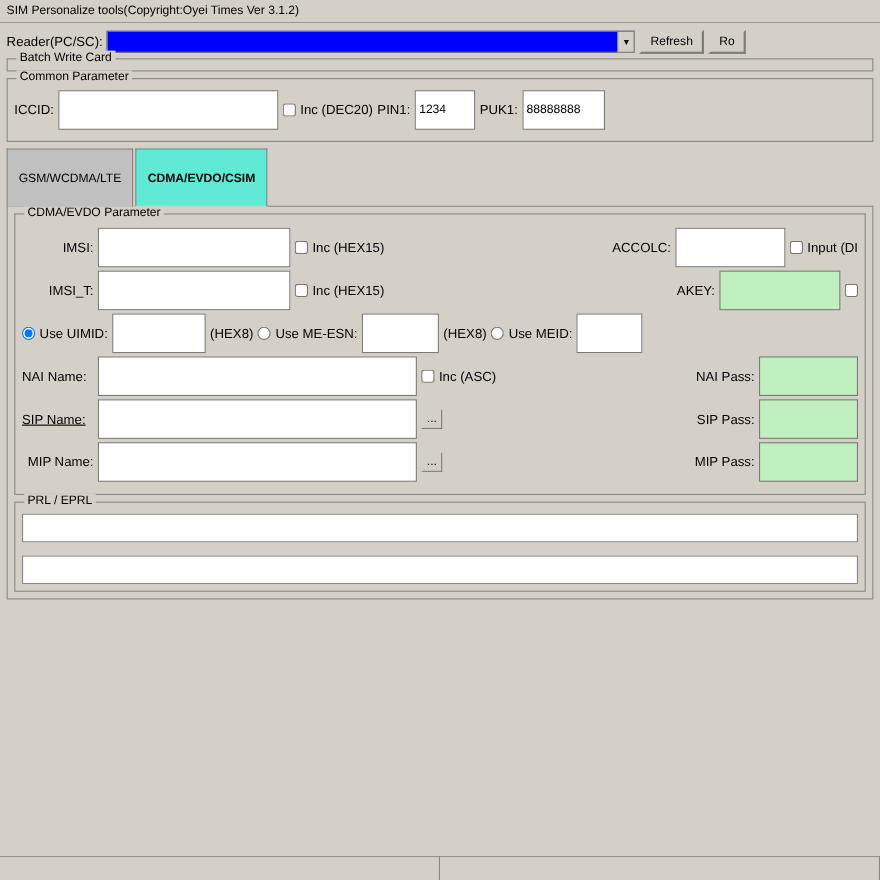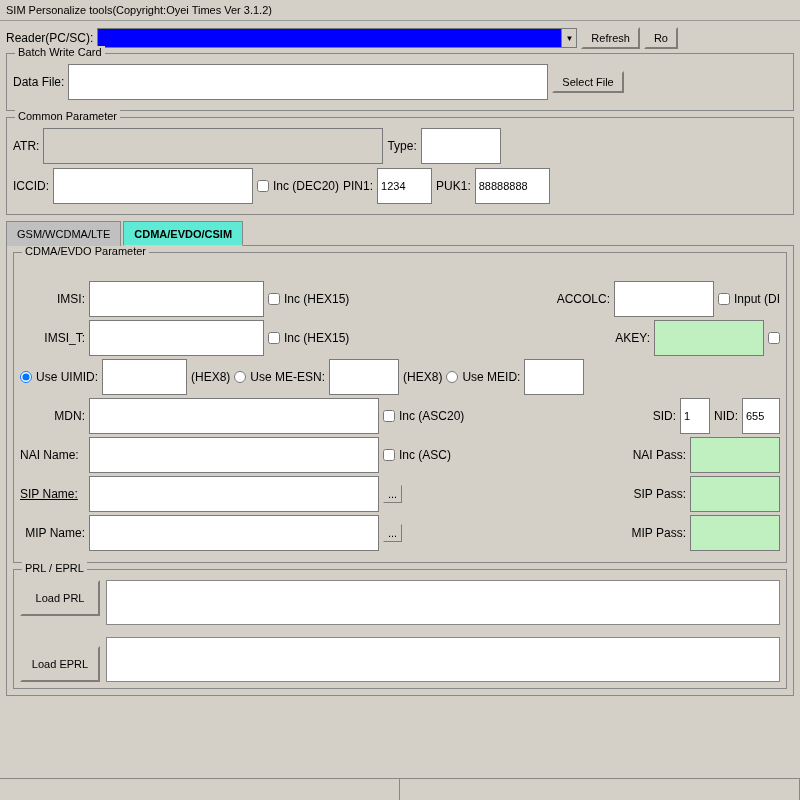--- a/index.html
+++ b/index.html
@@ -78,40 +78,40 @@
     .tabs-bar {
       display: flex;
       gap: 0;
       margin-bottom: -1px;
       position: relative;
       z-index: 1;
     }
     .tab {
       border: 1px solid #888;
       border-bottom: none;
-      padding: 6px 10px;
+      padding: 20px 10px;
       background: #c0c0c0;
       cursor: pointer;
       font-size: 11px;
       margin-right: 2px;
     }
     .tab.active {
       background: #5eead4;
       font-weight: bold;
       border-bottom: 1px solid #d4d0c8;
       padding-bottom: 3px;
     }
     .tab-content {
       border: 1px solid #888;
       padding: 6px;
       background: #d4d0c8;
     }
     .inner-group {
       border: 1px solid #888;
-      padding: 20px 6px 8px 6px;
+      padding: 4px 6px 8px 6px;
       position: relative;
       margin-bottom: 6px;
       background: #d4d0c8;
     }
     .inner-group-title {
       position: absolute;
       top: -8px;
       left: 8px;
       background: #d4d0c8;
       padding: 0 3px;
@@ -220,38 +220,25 @@
     <div class="dropdown-wrapper" style="flex:1; max-width:480px;">
       <div style="flex:1; background:#0000ff; height:20px; border:1px solid #7a7a7a; min-width:440px;"></div>
       <div class="dropdown-arrow">▼</div>
     </div>
     <button class="btn">Refresh</button>
     <button class="btn">Ro</button>
   </div>
 
   <div class="section-group">
     <span class="section-title">Batch Write Card</span>
-    <div class="section-content">
-      <div class="row">
-        <span class="label">Data File:</span>
-        <input type="text" class="input-field" style="flex: 1 1 0%; max-width: 480px;">
-        <button class="btn">Select File</button>
-      </div>
-    </div>
   </div>
 
   <div class="section-group">
     <span class="section-title">Common Parameter</span>
     <div class="section-content">
-      <div class="row">
-        <span class="label">ATR:</span>
-        <input type="text" class="input-field gray-bg" style="width: 340px;">
-        <span class="label">Type:</span>
-        <input type="text" class="input-field" style="width: 80px;">
-      </div>
       <div class="row">
         <span class="label">ICCID:</span>
         <input type="text" class="input-field" style="width: 200px;">
         <input type="checkbox" style="">
         <span class="label">Inc (DEC20)</span>
         <span class="label">PIN1:</span>
         <input type="text" class="input-field" style="width: 55px;" value="1234">
         <span class="label">PUK1:</span>
         <input type="text" class="input-field" style="width: 75px;" value="88888888">
       </div>
@@ -303,31 +290,20 @@
           <span class="label">(HEX8)</span>
           <input type="radio" name="id-type" style="">
           <span class="label">Use ME-ESN:</span>
           <input type="text" class="input-field" style="width: 70px;">
           <span class="label">(HEX8)</span>
           <input type="radio" name="id-type" style="">
           <span class="label">Use MEID:</span>
           <input type="text" class="input-field" style="width: 60px;">
         </div>
 
-        <div class="form-row">
-          <span class="label" style="width:65px; text-align:right;">MDN:</span>
-          <input type="text" class="input-field" style="width: 290px;">
-          <input type="checkbox" style="">
-          <span class="label">Inc (ASC20)</span>
-          <span style="flex:1;"></span>
-          <span class="label">SID:</span>
-          <input type="text" class="input-field" style="width: 30px;" value="1">
-          <span class="label">NID:</span>
-          <input type="text" class="input-field" style="width: 38px;" value="655">
-        </div>
 
         <div class="form-row">
           <span class="label" style="width:65px; ">NAI Name:</span>
           <input type="text" class="input-field" style="width: 290px;">
           <input type="checkbox" style="">
           <span class="label">Inc (ASC)</span>
           <span style="flex:1;"></span>
           <span class="label">NAI Pass:</span>
           <input type="text" class="input-field green-bg" style="width: 90px;">
         </div>
@@ -350,24 +326,20 @@
           <input type="text" class="input-field green-bg" style="width: 90px;">
         </div>
 
 
       </div>
     </div>
 
     <div class="prl-group">
       <span class="prl-title">PRL / EPRL</span>
       <div class="prl-content">
-        <div class="prl-buttons">
-          <button class="btn" style="width:80px; height:36px;">Load PRL</button>
-          <button class="btn" style="width:80px; height:36px;">Load EPRL</button>
-        </div>
         <div style="flex:1; display:flex; flex-direction:column; gap:4px;">
           <textarea class="prl-textarea" style="height: 58px;"></textarea>
           <div style="height:4px;"></div>
           <textarea class="prl-textarea" style="height: 58px;"></textarea>
         </div>
       </div>
     </div>
 
   </div>
 </div>

